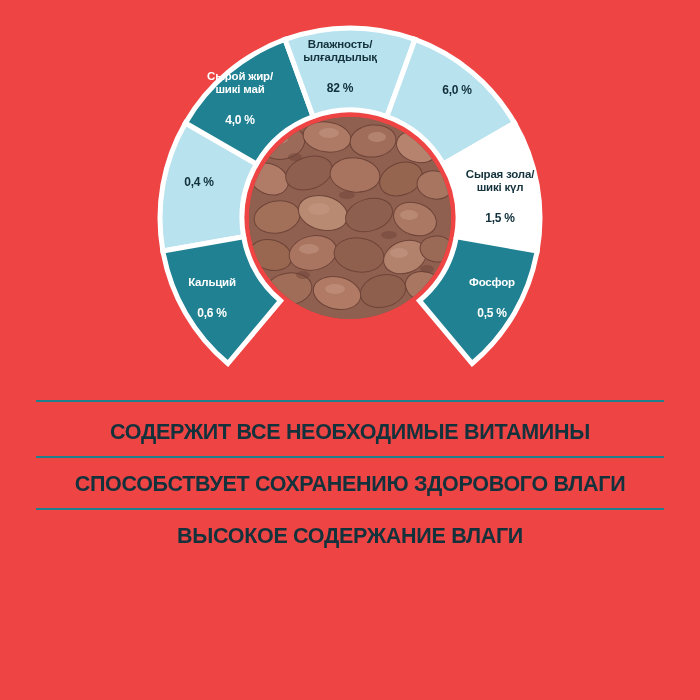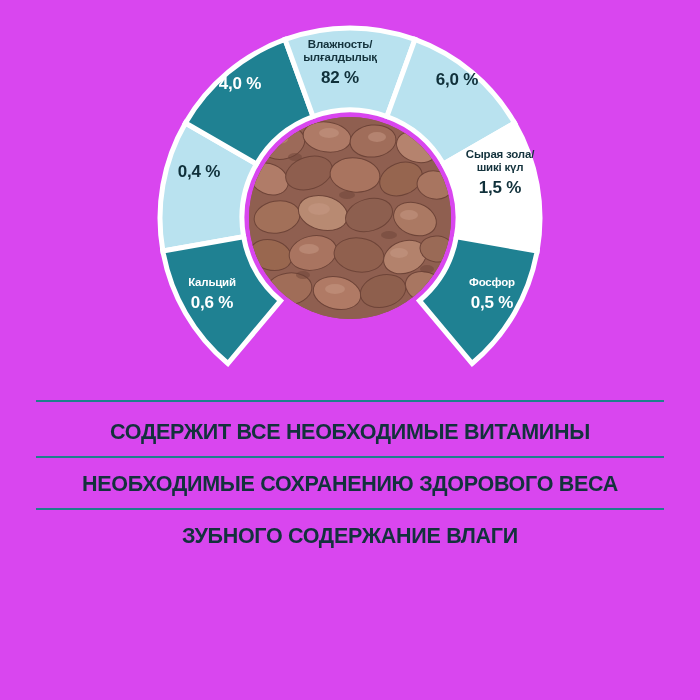--- a/index.html
+++ b/index.html
@@ -6,21 +6,21 @@
   html, body {
     margin: 0; padding: 0;
     width: 700px; height: 700px;
     background: #ffffff;
     font-family: "Liberation Sans", sans-serif;
     overflow: hidden;
   }
   #page {
     position: relative;
     width: 700px; height: 700px;
-    background: #d946ef;
+    background: #ef4444;
   }
 
   
   #diagram {
     position: absolute;
     left: 0; top: 0;
     width: 700px; height: 395px;
   }
   #donut-svg {
     position: absolute;
@@ -48,32 +48,32 @@
     letter-spacing: -0.2px;
   }
   .seg-label .nm {
     display: block;
     font-size: 11.5px;
     font-weight: bold;
     color: #14333d;
   }
   .seg-label .val {
     display: block;
-    font-size: 17px;
-    font-weight: bold;
-    margin-top: 4px;
+    font-size: 12px;
+    font-weight: bold;
+    margin-top: 18px;
     color: #10303a;
   }
   .seg-label.on-dark .nm, .seg-label.on-dark .val { color: #ffffff; }
 
   #lbl-moisture { left: 285px; top: 38px;  width: 110px; }
   #lbl-fat      { left: 190px; top: 70px;  width: 100px; }
   #lbl-protein  { left: 405px; top: 66px;  width: 104px; }
   #lbl-fiber    { left: 148px; top: 158px; width: 102px; }
-  #lbl-ash      { left: 448px; top: 148px; width: 104px; }
+  #lbl-ash      { left: 448px; top: 168px; width: 104px; }
   #lbl-calcium  { left: 160px; top: 276px; width: 104px; }
   #lbl-phosph   { left: 440px; top: 276px; width: 104px; }
 
   
   #benefits {
     position: absolute;
     left: 36px; top: 400px;
     width: 628px;
   }
   .benefit {
@@ -170,20 +170,22 @@
       </svg>
     </div>
 
     <div class="seg-label" id="lbl-moisture">
       <span class="nm" style="white-space:pre-line">Влажность/
 ылғалдылық</span>
       <span class="val">82 %</span>
     </div>
 
     <div class="seg-label on-dark" id="lbl-fat">
+      <span class="nm" style="white-space:pre-line">Сырой жир/
+шикі май</span>
       <span class="val">4,0 %</span>
     </div>
 
     <div class="seg-label" id="lbl-protein">
       <span class="val">6,0 %</span>
     </div>
 
     <div class="seg-label" id="lbl-fiber">
       <span class="val">0,4 %</span>
     </div>
@@ -203,20 +205,20 @@
       <span class="nm" style="white-space:pre-line">Фосфор</span>
       <span class="val">0,5 %</span>
     </div>
   </div>
 
   <div id="benefits">
     <div class="benefit b1">
       <span class="benefit-text">СОДЕРЖИТ ВСЕ НЕОБХОДИМЫЕ ВИТАМИНЫ</span>
     </div>
     <div class="benefit b2">
-      <span class="benefit-text">НЕОБХОДИМЫЕ СОХРАНЕНИЮ ЗДОРОВОГО ВЕСА</span>
+      <span class="benefit-text">СПОСОБСТВУЕТ СОХРАНЕНИЮ ЗДОРОВОГО ВЛАГИ</span>
     </div>
     <div class="benefit b3">
-      <span class="benefit-text">ЗУБНОГО СОДЕРЖАНИЕ ВЛАГИ</span>
+      <span class="benefit-text">ВЫСОКОЕ СОДЕРЖАНИЕ ВЛАГИ</span>
     </div>
   </div>
 
 </div>
 
 </body></html>

